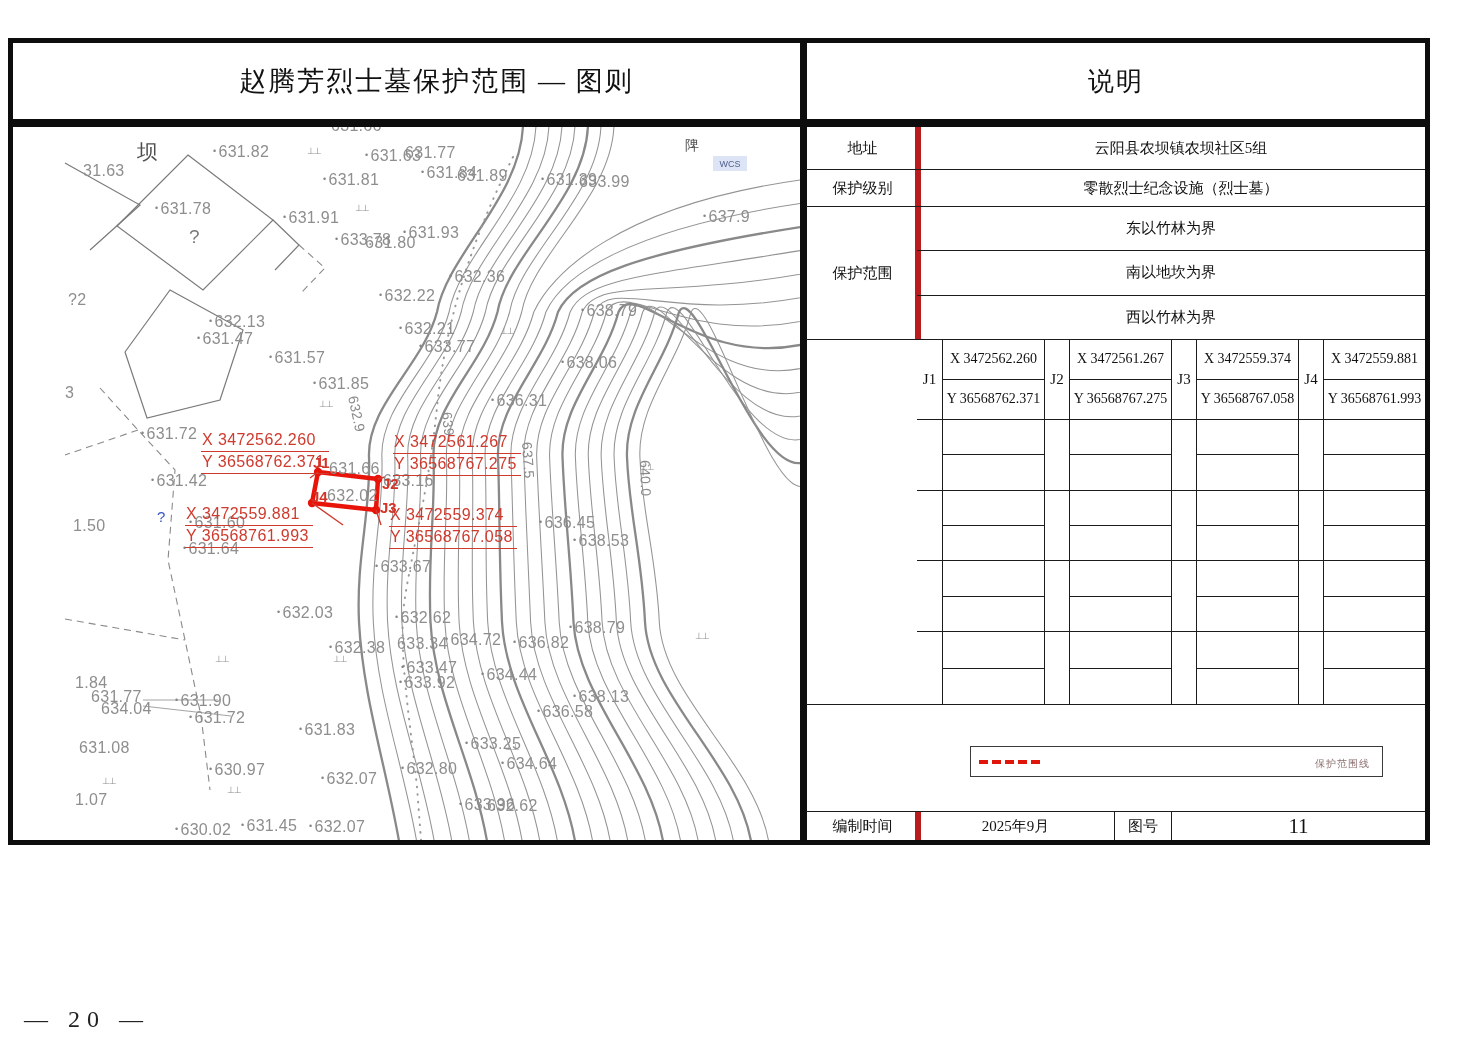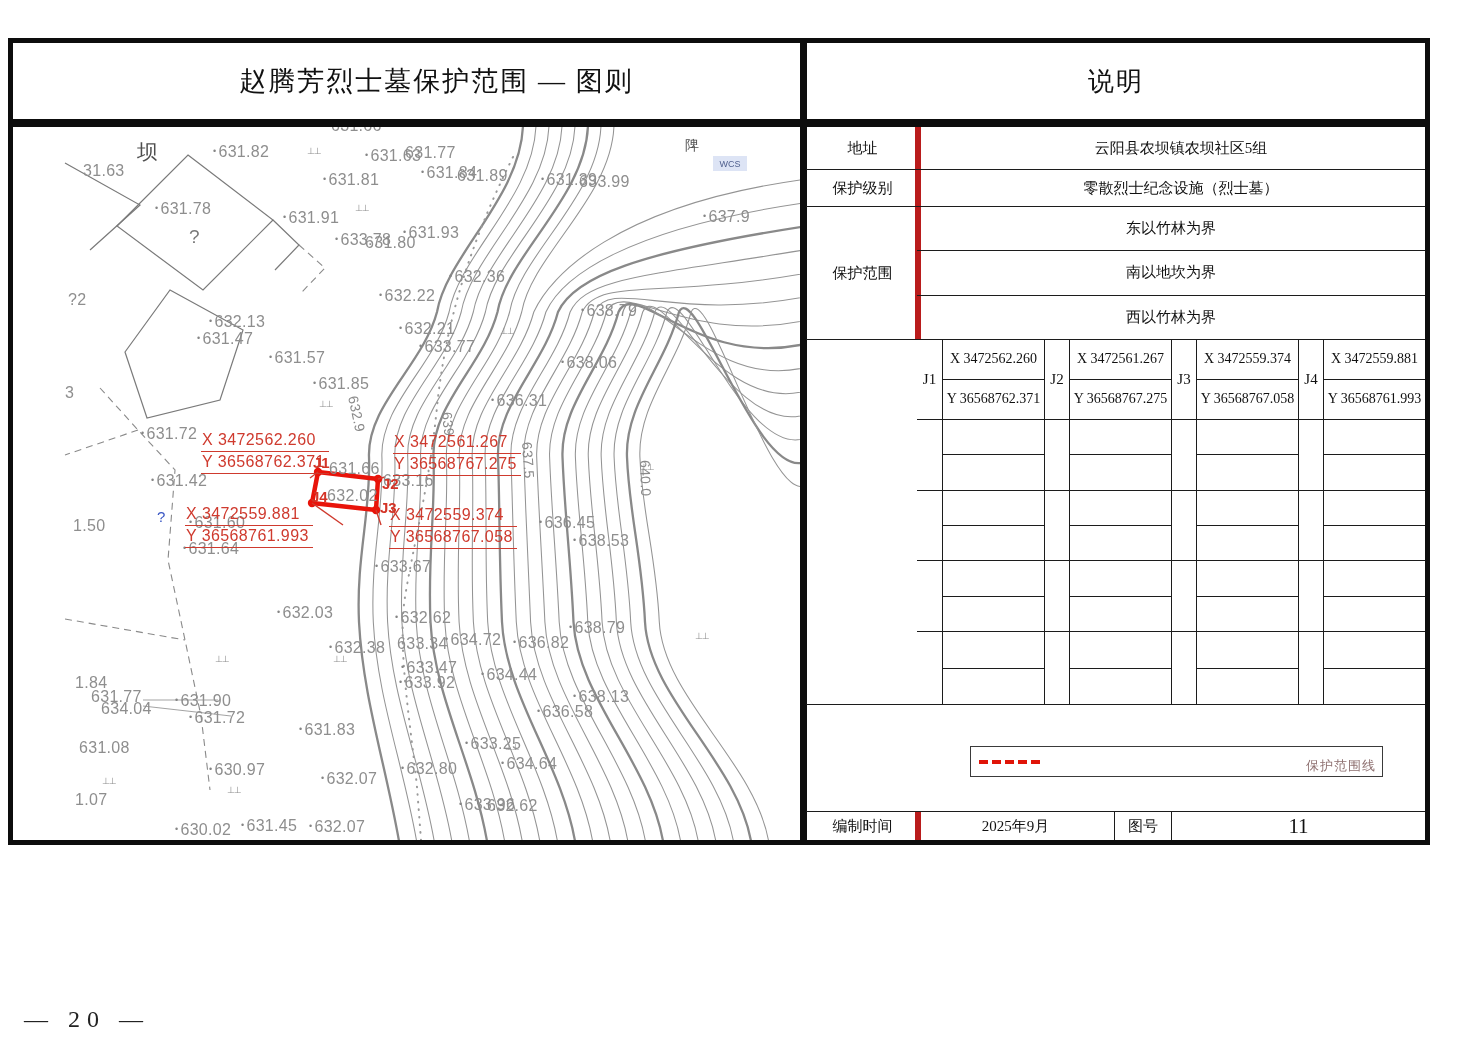--- a/index.html
+++ b/index.html
@@ -39,21 +39,21 @@
          display:flex;align-items:center;justify-content:center;font-size:15px;}
   .jcell:first-child{border-left:none;}
   .vcell{flex:1;display:flex;flex-direction:column;box-sizing:border-box;}
   .vx,.vy{flex:1;display:flex;align-items:center;justify-content:center;font-size:14px;white-space:nowrap;}
   .vx{border-bottom:1px solid #1c1c1c;box-sizing:border-box;}
   
   .legend-box{position:absolute;left:164px;top:41px;width:413px;height:31px;border:1px solid #3a3a3a;
               box-sizing:border-box;}
   .legend-dash{position:absolute;left:8px;top:13px;width:64px;height:4px;
       background:repeating-linear-gradient(90deg,#e01408 0 9px,transparent 9px 13px);}
-  .legend-text{position:absolute;right:6px;top:10px;font-size:13px;color:#8d6f6f;letter-spacing:1px;}
+  .legend-text{position:absolute;right:12px;top:10px;font-size:10px;color:#8d6f6f;letter-spacing:1px;}
   
   .c-date{left:111px;width:198px;border-right:1px solid #1c1c1c;}
   .c-fnlab{left:309px;width:57px;border-right:1px solid #1c1c1c;}
   .c-fnval{left:366px;width:253px;font-size:21px;}
   
   .map{position:absolute;left:13px;top:127px;width:787px;height:713px;overflow:hidden;background:#fff;}
   .map svg{position:absolute;left:0;top:0;}
   .ml{position:absolute;font-family:"Liberation Sans",sans-serif;font-size:16px;color:#8e8e8e;
       white-space:nowrap;letter-spacing:.3px;line-height:1;}
   .k-e::before{content:"•";font-size:9px;vertical-align:3px;margin-right:2px;color:#858585;}

